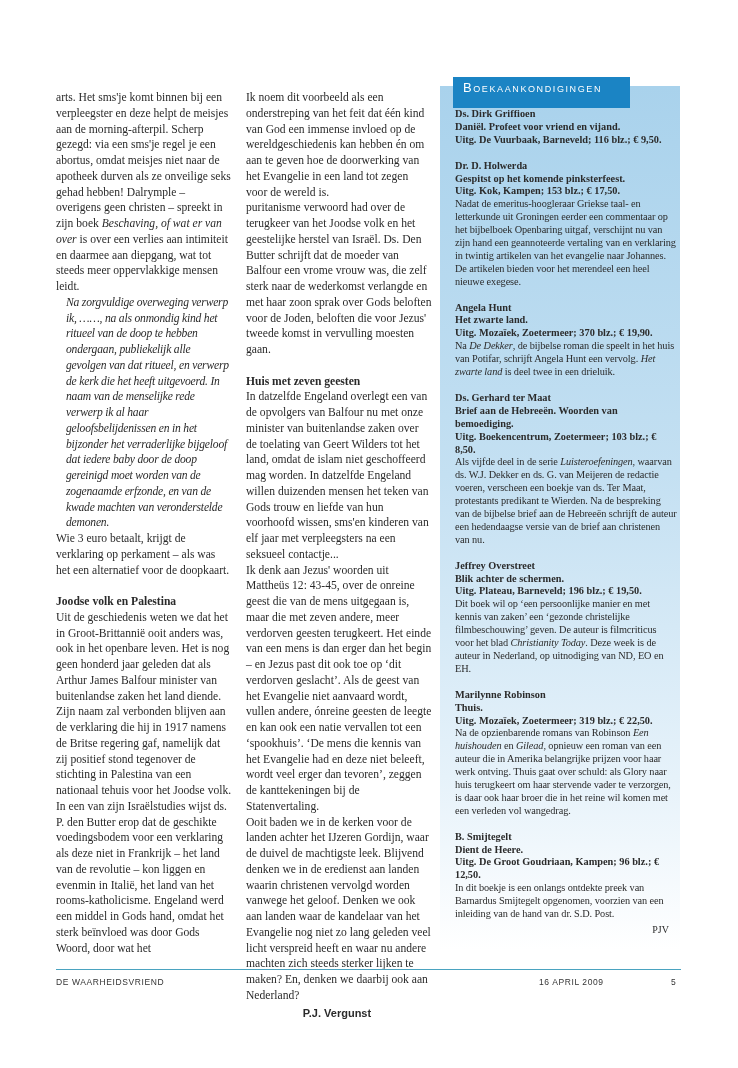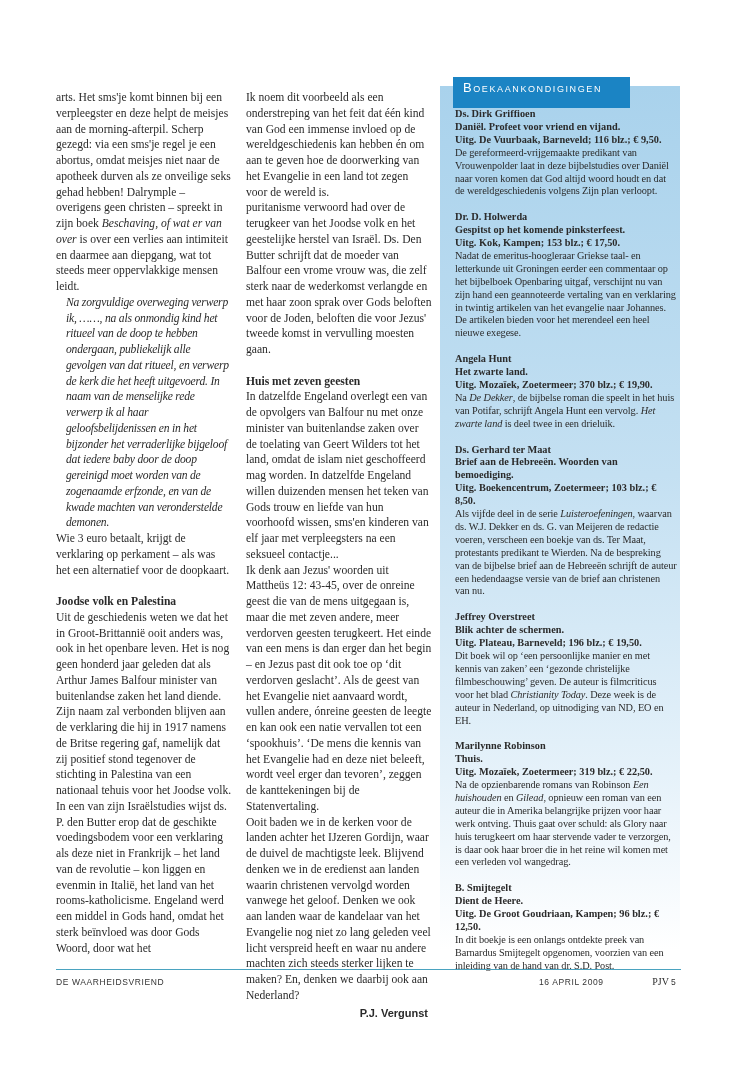--- a/index.html
+++ b/index.html
@@ -4,21 +4,21 @@
 <style>
   html, body { margin: 0; padding: 0; background: #ffffff; }
   body { width: 738px; height: 1068px; position: relative; overflow: hidden;
          font-family: "Liberation Serif", "DejaVu Serif", serif; color: #2a2a2a; }
   .col { position: absolute; top: 90px; font-size: 11.6px; line-height: 15.75px; }
   .col1 { left: 56px; width: 176px; }
   .col2 { left: 246px; width: 186px; }
   .col p { margin: 0; }
   .col h3 { margin: 15.75px 0 0 0; font-size: 11.6px; font-weight: bold; line-height: 15.75px; }
   .col .quote { margin: 0 0 0 10px; font-style: italic; letter-spacing: -0.2px; }
-  .sig { text-align: right; font-family: "Liberation Sans", "DejaVu Sans", sans-serif;
+  .sig { text-align: center; font-family: "Liberation Sans", "DejaVu Sans", sans-serif;
          font-weight: bold; font-size: 11px; margin-top: 2px !important; padding-right: 4px; }
 
   .sidebar { position: absolute; left: 440px; top: 86px; width: 240px; height: 864px;
              background: linear-gradient(to bottom, #a9d2ec 0%, #c4e0f2 45%, #e6f2fa 80%, #ffffff 100%); }
   .sidebar-title { position: absolute; left: 453px; top: 77px; width: 177px; height: 31px;
                    background: #1b84c4; color: #ffffff;
                    font-family: "Liberation Sans", "DejaVu Sans", sans-serif;
                    font-size: 13px; letter-spacing: 1.6px; font-variant: small-caps;
                    line-height: 21px; padding-left: 10px; box-sizing: border-box; }
   .sidebar-body { position: absolute; left: 455px; top: 108px; width: 222px;
@@ -59,21 +59,20 @@
 </div>
 
 <div class="sidebar"></div>
 <div class="sidebar-title">Boekaankondigingen</div>
 
 <div class="sidebar-body">
   <div class="book">
     <p class="b">Ds. Dirk Griffioen</p>
     <p class="b">Daniël. Profeet voor vriend en vijand.</p>
     <p class="b">Uitg. De Vuurbaak, Barneveld; 116 blz.; € 9,50.</p>
-    <p class="desc">De gereformeerd-vrijgemaakte predikant van Vrouwenpolder laat in deze bijbelstudies over Daniël naar voren komen dat God altijd woord houdt en dat de wereldgeschiedenis volgens Zijn plan verloopt.</p>
   </div>
   <div class="book">
     <p class="b">Dr. D. Holwerda</p>
     <p class="b">Gespitst op het komende pinksterfeest.</p>
     <p class="b">Uitg. Kok, Kampen; 153 blz.; € 17,50.</p>
     <p class="desc">Nadat de emeritus-hoogleraar Griekse taal- en letterkunde uit Groningen eerder een commentaar op het bijbelboek Openbaring uitgaf, verschijnt nu van zijn hand een geannoteerde vertaling van en verklaring in twintig artikelen van het evangelie naar Johannes. De artikelen bieden voor het merendeel een heel nieuwe exegese.</p>
   </div>
   <div class="book">
     <p class="b">Angela Hunt</p>
     <p class="b">Het zwarte land.</p>

